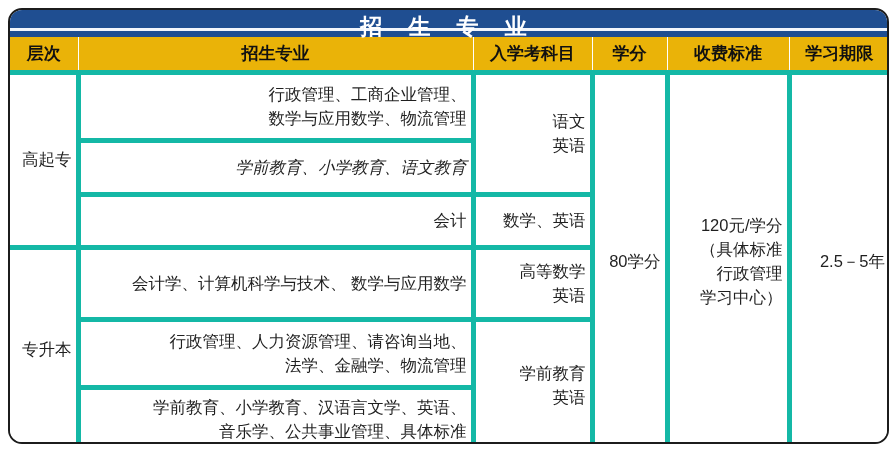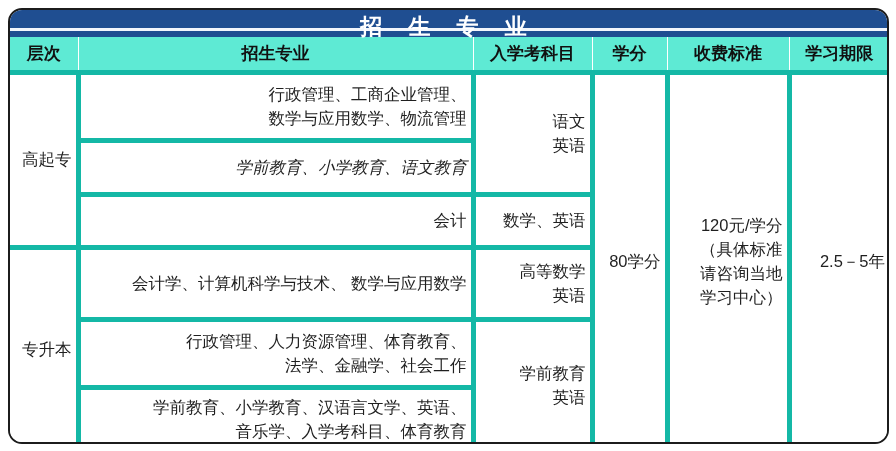--- a/index.html
+++ b/index.html
@@ -42,21 +42,21 @@
     table-layout: fixed;
   }
   table.grid col.c-level    { width: 68px;  }
   table.grid col.c-majors   { width: 395px; }
   table.grid col.c-exam     { width: 119px; }
   table.grid col.c-credits  { width: 75px;  }
   table.grid col.c-fee      { width: 122px; }
   table.grid col.c-duration { width: 100px; }
 
   th {
-    background: #5eead4;
+    background: #eab308;
     height: 33px;
     font-size: 17px;
     font-weight: bold;
     color: #111111;
     border-left: 1px solid #ffffff;
     border-bottom: 1px solid #9d9d9d;
     padding: 0;
   }
   td {
     border: 5px solid #14b8a6;
@@ -113,21 +113,21 @@
           <span class="line">数学与应用数学、物流管理</span>
         </td>
         <td rowspan="2">
           <span class="line">语文</span>
           <span class="line">英语</span>
         </td>
         <td rowspan="6">80学分</td>
         <td rowspan="6">
           <span class="line">120元/学分</span>
           <span class="line">（具体标准</span>
-          <span class="line">请咨询当地</span>
+          <span class="line">行政管理</span>
           <span class="line">学习中心）</span>
         </td>
         <td rowspan="6">2.5－5年</td>
       </tr>
       <tr class="r2">
         <td>
           <span class="line">学前教育、小学教育、语文教育</span>
         </td>
       </tr>
       <tr class="r3">
@@ -143,29 +143,29 @@
         <td>
           <span class="line">会计学、计算机科学与技术、 数学与应用数学</span>
         </td>
         <td>
           <span class="line">高等数学</span>
           <span class="line">英语</span>
         </td>
       </tr>
       <tr class="r5">
         <td>
-          <span class="line">行政管理、人力资源管理、体育教育、</span>
-          <span class="line">法学、金融学、社会工作</span>
+          <span class="line">行政管理、人力资源管理、请咨询当地、</span>
+          <span class="line">法学、金融学、物流管理</span>
         </td>
         <td rowspan="2">
           <span class="line">学前教育</span>
           <span class="line">英语</span>
         </td>
       </tr>
       <tr class="r6">
         <td>
           <span class="line">学前教育、小学教育、汉语言文学、英语、</span>
-          <span class="line">音乐学、入学考科目、体育教育</span>
+          <span class="line">音乐学、公共事业管理、具体标准</span>
         </td>
       </tr>
     </tbody>
   </table>
 </div>
 
 </body></html>

